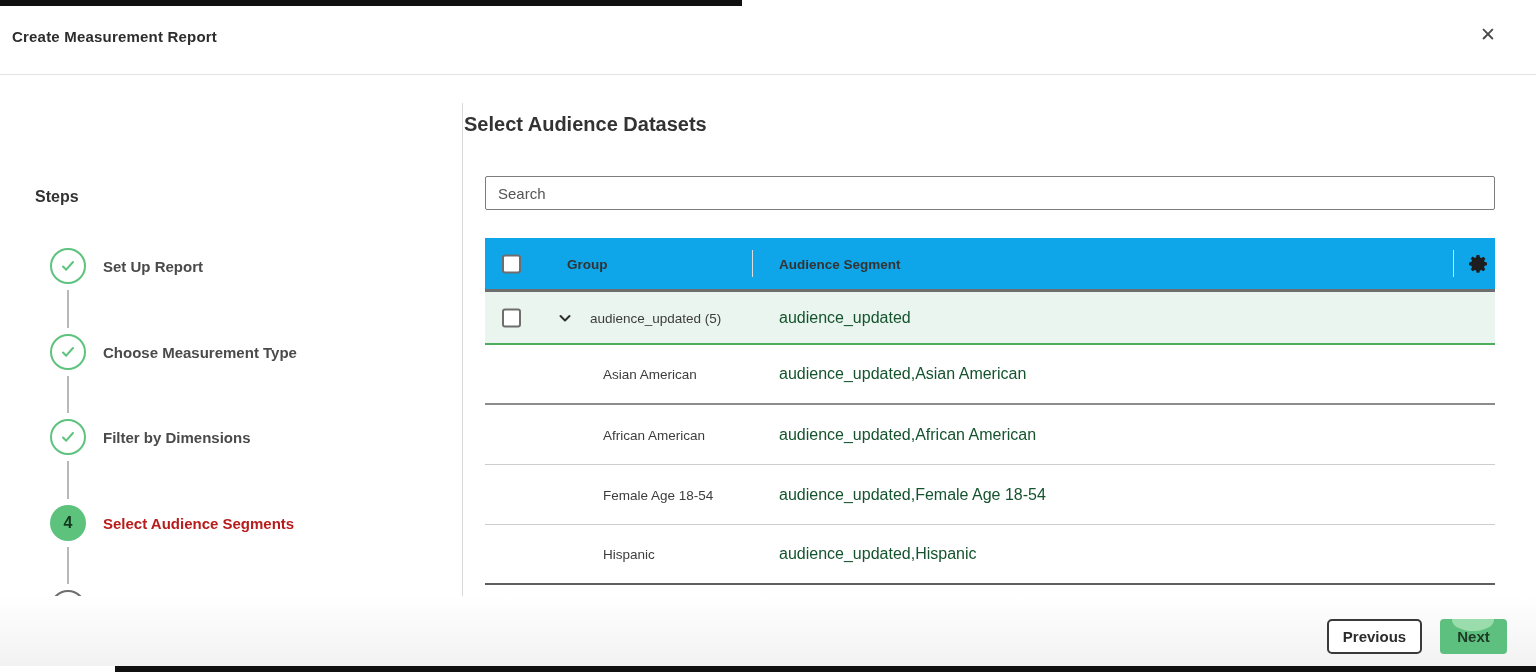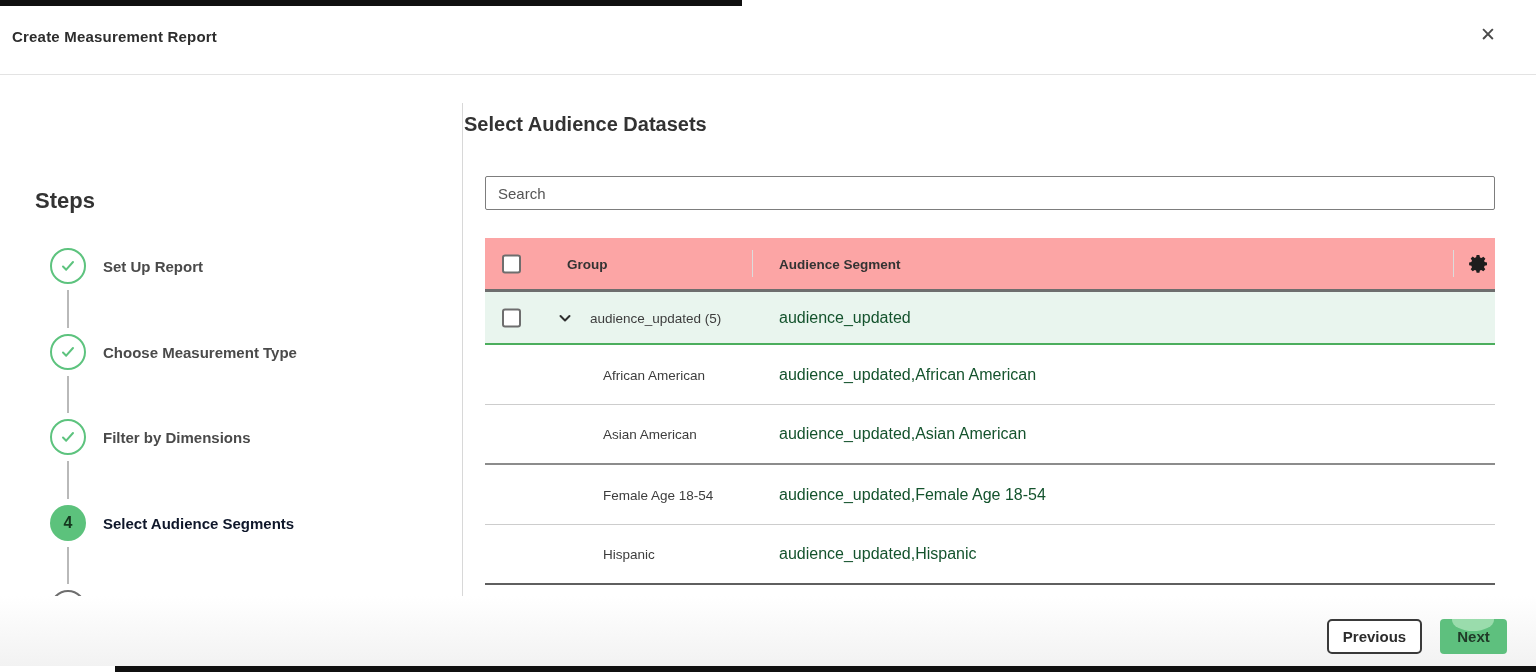--- a/index.html
+++ b/index.html
@@ -38,33 +38,33 @@
   }
 
   
   .steps-panel { position: absolute; left: 0; top: 76px; width: 462px; bottom: 0; }
   .panel-divider {
     position: absolute; left: 462px; top: 103px; height: 495px; width: 1px;
     background: #d8d8d8;
   }
   .steps-heading {
     position: absolute; left: 35px; top: 112px;
-    font-size: 22px; font-weight: 600; color: #333;
+    font-size: 16px; font-weight: 600; color: #333;
   }
   .step-item { position: absolute; left: 50px; display: flex; align-items: center; }
   .step-circle {
     width: 36px; height: 36px; border-radius: 50%;
     display: flex; align-items: center; justify-content: center;
     flex: 0 0 36px; background: #fff;
   }
   .step-circle.complete { border: 2px solid #5dc37e; }
   .step-circle.current  { border: none; background: #5cc27c; font-weight: 700; color: #15381f; font-size: 16px; }
   .step-circle.upcoming { border: 2px solid #6e6e6e; color: #555; font-size: 15px; }
   .step-label { margin-left: 17px; font-size: 15px; font-weight: 600; color: #4a4a4a; white-space: nowrap; }
-  .step-item.current .step-label { font-weight: 700; color: #0f172a; }
+  .step-item.current .step-label { font-weight: 700; color: #b91c1c; }
   .step-item.upcoming .step-label { color: #6f6f6f; font-weight: 400; }
   .step-connector { position: absolute; left: 67px; width: 2px; background: #b9b9b9; }
 
   .s1 { top: 172px; } .s2 { top: 258px; } .s3 { top: 343px; } .s4 { top: 429px; } .s5 { top: 514px; }
   .c1 { top: 214px; height: 38px; } .c2 { top: 300px; height: 37px; }
   .c3 { top: 385px; height: 38px; } .c4 { top: 471px; height: 37px; }
 
   
   .main-heading {
     position: absolute; left: 464px; top: 113px;
@@ -73,21 +73,21 @@
   .search-input {
     position: absolute; left: 485px; top: 176px; width: 1010px; height: 34px;
     border: 1px solid #7d7d7d; border-radius: 2px;
     font-size: 15px; color: #3a3a3a; padding: 16px 12px;
     font-family: "Liberation Sans", sans-serif; outline: none; background: #fff;
   }
   .search-input::placeholder { color: #555; opacity: 1; }
 
   .table { position: absolute; left: 485px; top: 238px; width: 1010px; }
   .trow { position: relative; width: 100%; }
-  .thead { height: 51px; background: #fca5a5; }
+  .thead { height: 51px; background: #0ea5e9; }
   .cbx {
     position: absolute; left: 17px; top: 50%; transform: translateY(-50%);
     width: 19px; height: 19px; border: 2px solid #6e6e6e; border-radius: 3px;
     background: #fff; cursor: pointer;
   }
   .hdr-label { position: absolute; top: 50%; transform: translateY(-50%); font-size: 13.5px; font-weight: 700; color: #333; }
   .hdr-group { left: 82px; }
   .hdr-segment { left: 294px; }
   .col-sep { position: absolute; top: 12px; height: 27px; width: 1px; background: #dcdcdc; }
   .sep-mid { left: 267px; }
@@ -217,28 +217,28 @@
       <span class="cbx"></span>
       <span class="chevron">
         <svg width="16" height="16" viewBox="0 0 16 16">
             <path d="M3.5 6 L8 10.5 L12.5 6" fill="none" stroke="#2f2f2f" stroke-width="2" stroke-linecap="round" stroke-linejoin="round"></path>
           </svg>
       </span>
       <span class="cell-group-label">audience_updated (5)</span>
       <span class="cell-segment">audience_updated</span>
     </div>
 
+    <div class="trow child-row b-mid">
+      <span class="cell-name">Asian American</span>
+      <span class="cell-segment">audience_updated,Asian American</span>
+    </div>
     <div class="trow child-row b-light">
       <span class="cell-name">African American</span>
       <span class="cell-segment">audience_updated,African American</span>
     </div>
-    <div class="trow child-row b-mid">
-      <span class="cell-name">Asian American</span>
-      <span class="cell-segment">audience_updated,Asian American</span>
-    </div>
     <div class="trow child-row b-light">
       <span class="cell-name">Female Age 18-54</span>
       <span class="cell-segment">audience_updated,Female Age 18-54</span>
     </div>
     <div class="trow child-row b-dark">
       <span class="cell-name">Hispanic</span>
       <span class="cell-segment">audience_updated,Hispanic</span>
     </div>
   </div>
 

